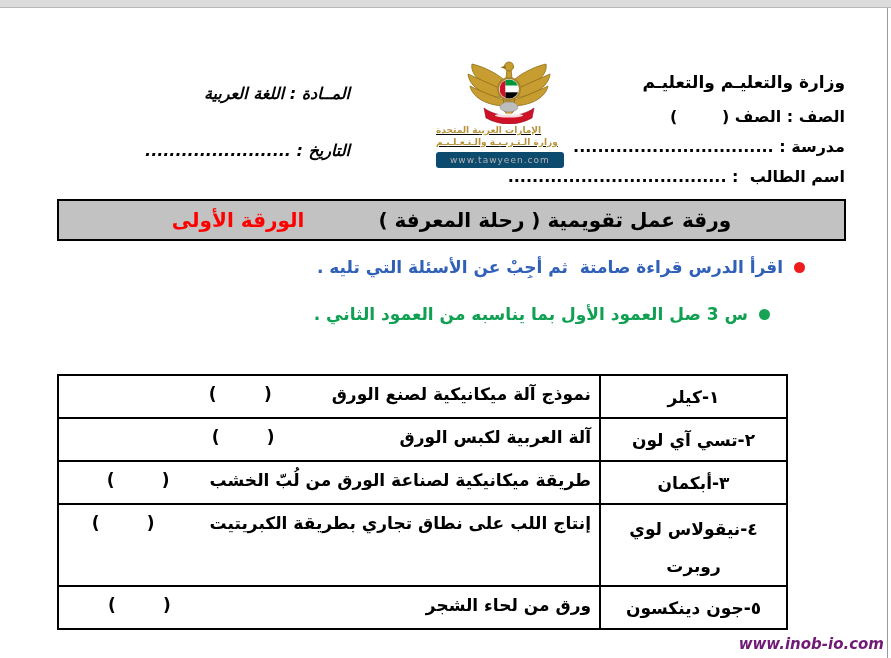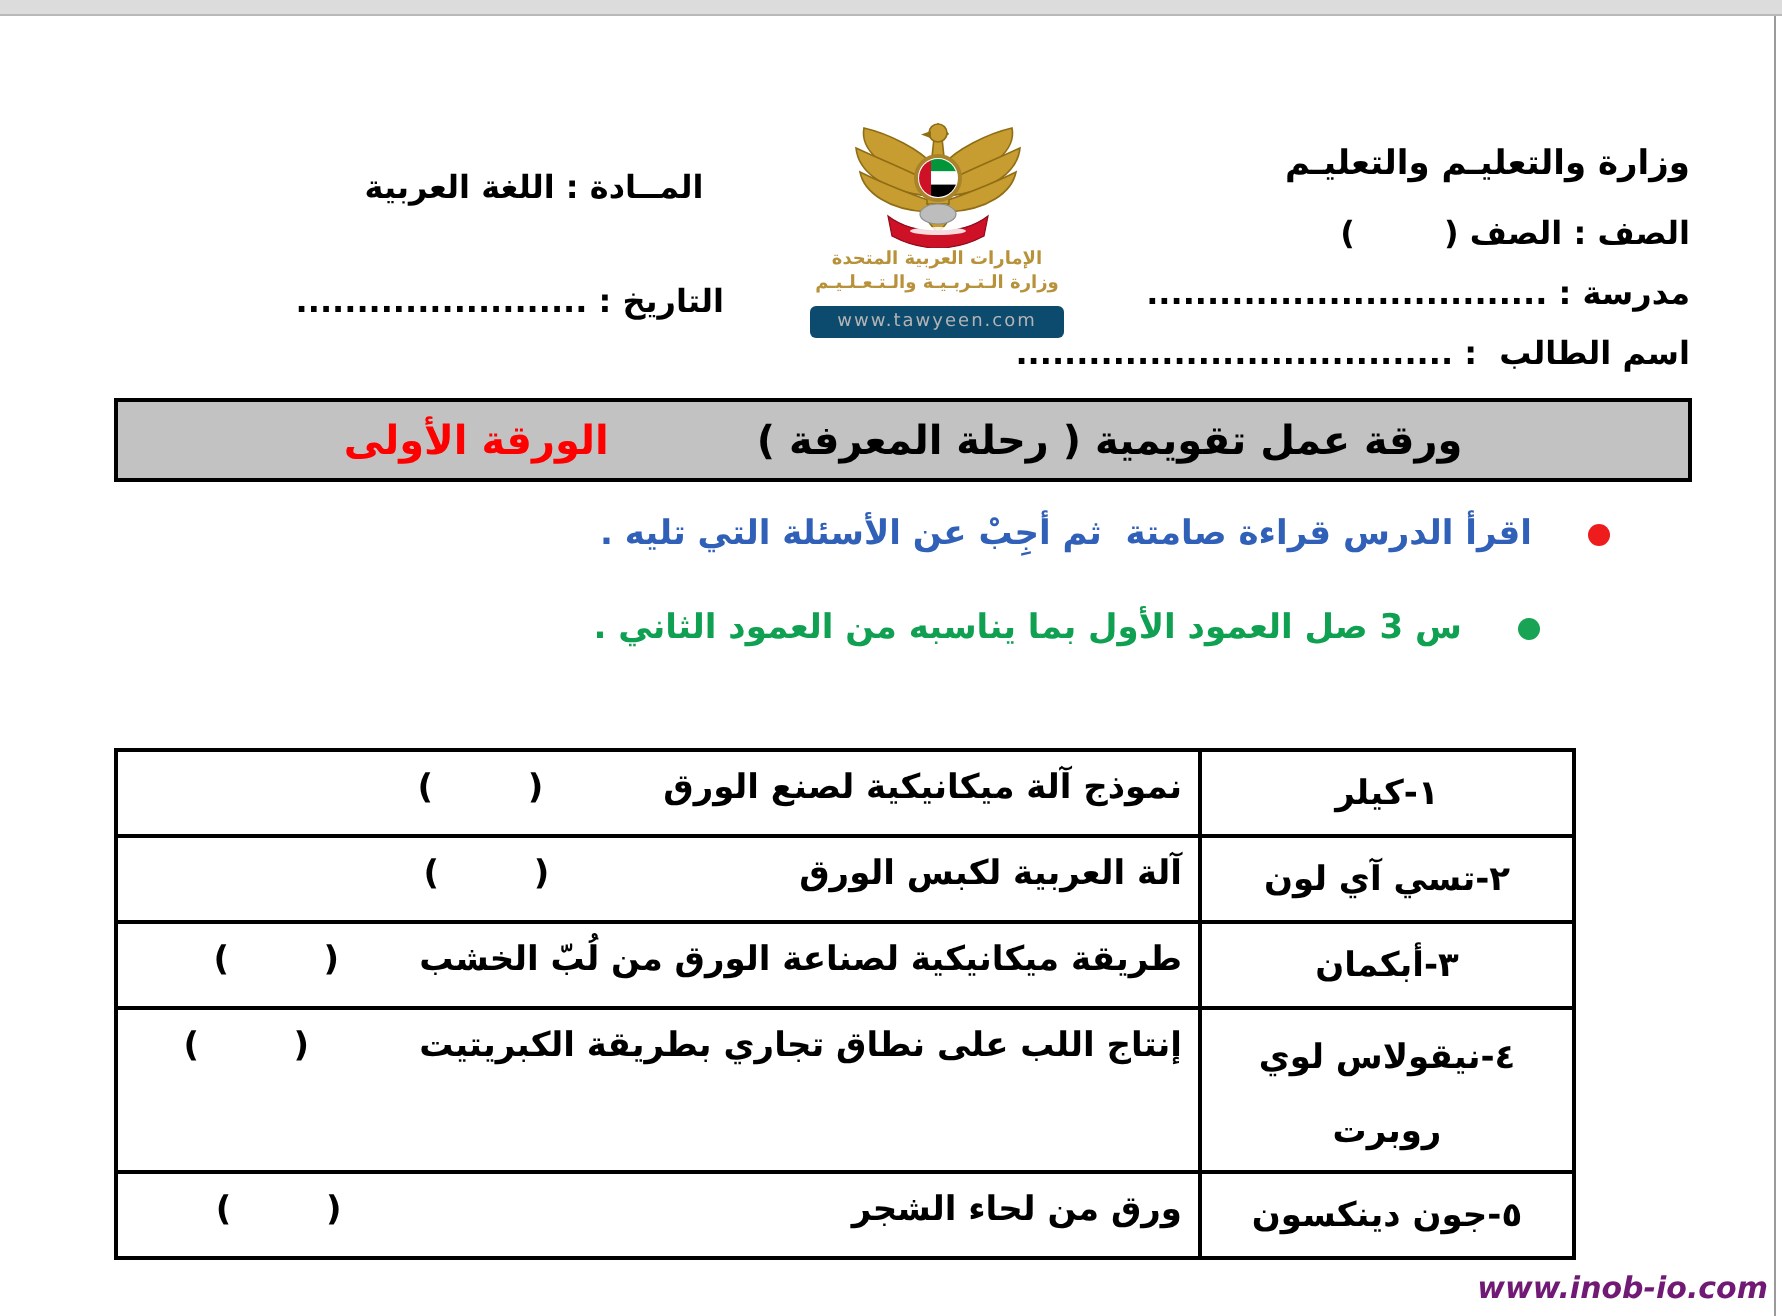--- a/index.html
+++ b/index.html
@@ -9,41 +9,41 @@
 
   
   .top-bar { position:absolute; left:0; top:0; width:891px; height:8px;
              background:#dcdcdc; border-bottom:1px solid #b9b9b9; }
   .right-edge { position:absolute; left:887px; top:8px; width:1px; height:650px; background:#9a9a9a; }
 
   
   .hdr-right { position:absolute; right:46px; top:72px; text-align:right; color:#000; }
   .hdr-right .h-line { font-weight:bold; font-size:16px; margin-bottom:11px; white-space:pre; }
   .hdr-right .ministry { font-size:17px; margin-bottom:15px; }
-  .hdr-left { position:absolute; left:172px; top:84px; width:190px; text-align:center; }
+  .hdr-left { position:absolute; left:160px; top:84px; width:190px; text-align:right;font-style:italic; }
   .hdr-left .subject { font-weight:bold; font-size:16px; white-space:pre; }
   .hdr-left .date { font-weight:bold; font-size:16px; margin-top:38px; white-space:pre; }
 
   
-  .logo { position:absolute; left:396px; top:58px; width:145px; text-align:center; direction:rtl; }
+  .logo { position:absolute; left:436px; top:58px; width:145px; text-align:left; direction:rtl;text-decoration:underline; }
   .logo svg { display:block; margin:0 auto; }
   .logo-line { font-weight:bold; font-size:9px; color:#b8923a; line-height:12px; white-space:nowrap; }
   .logo-watermark { display:inline-block; margin-top:4px; background:#0c4a6e; color:#b4b4b4;
                     font-size:9px; padding:3px 14px; border-radius:3px; letter-spacing:1px;
                     font-family:"DejaVu Sans", sans-serif; }
 
   
   .title-bar { position:absolute; left:57px; top:199px; width:789px; height:42px;
                background:#c2c2c2; border:2px solid #000; display:flex; align-items:center;
                justify-content:center; gap:38px; direction:rtl; }
   .title-bar .t-main { font-weight:bold; font-size:20px; color:#000; white-space:pre;margin-left:36px; }
   .title-bar .t-highlight { font-weight:bold; font-size:20px; white-space:pre;text-align:center; }
 
   
-  .instr { position:absolute; display:flex; align-items:center; gap:28px; direction:rtl; }
+  .instr { position:absolute; display:flex; align-items:center; gap:11px; direction:rtl; }
   .instr-1 { top:257px; right:86px; }
   .instr-2 { top:304px; right:121px; }
   .bullet { width:11px; height:11px; border-radius:50%; flex:0 0 auto; }
   .instr .i-text { font-weight:bold; font-size:17px; white-space:pre; }
 
   
   .match-table { position:absolute; left:57px; top:374px; width:731px;
                  border-collapse:collapse; direction:rtl; table-layout:fixed; }
   .match-table td { border:2px solid #000; vertical-align:top; font-weight:bold;
                     font-size:17px; color:#000; }

